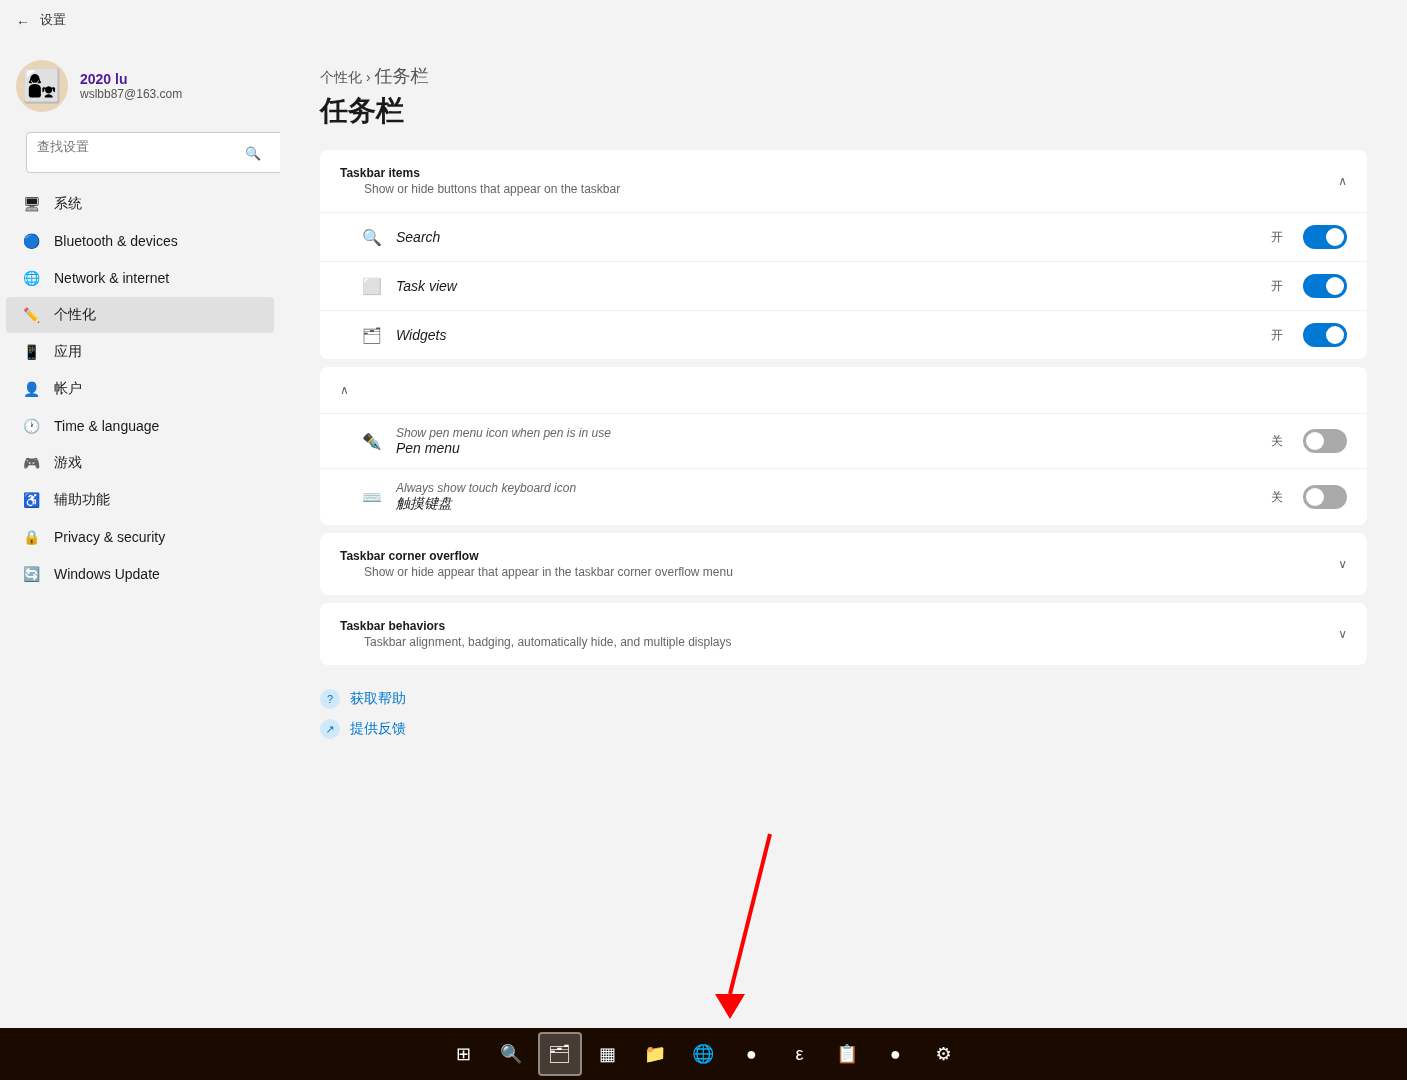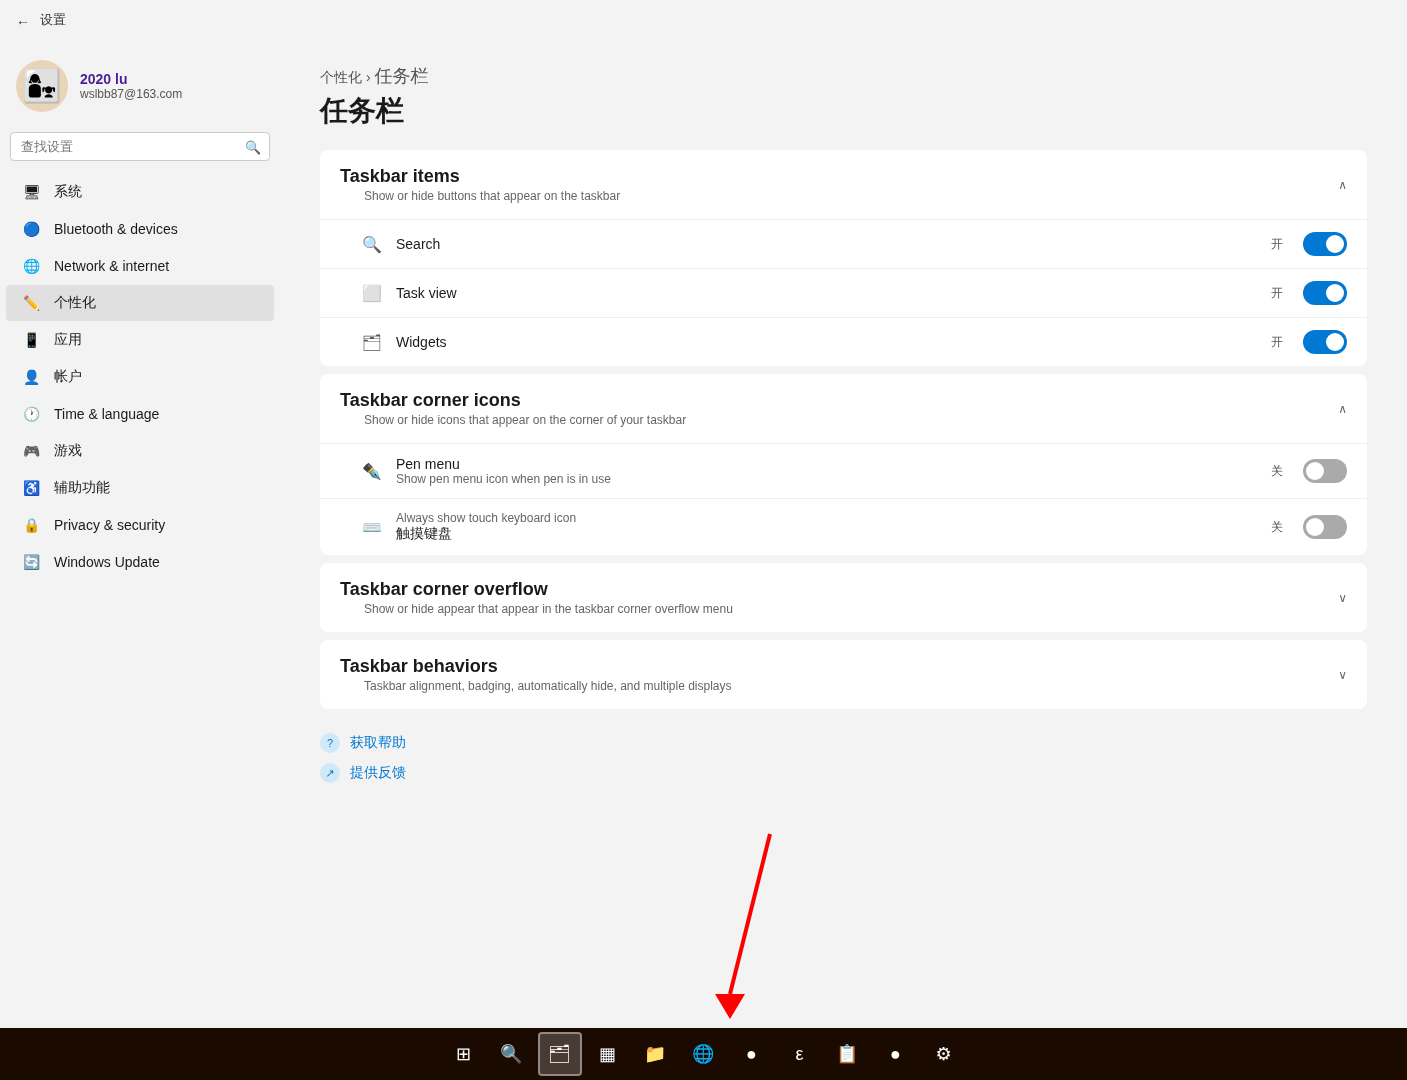--- a/index.html
+++ b/index.html
@@ -81,26 +81,27 @@
       color: #555;
     }
 
     
     .search-box {
       margin: 0 10px 12px 10px;
       position: relative;
     }
     .search-box input {
       width: 100%;
-      padding: 6px 30px 6px 10px;
+      padding: 6px 30px 18px 10px;
       border: 1px solid #ccc;
       border-radius: 4px;
       background: #fff;
       font-size: 13px;
       outline: none;
+      margin-left: 16px;
     }
     .search-icon-box {
       position: absolute;
       right: 8px;
       top: 50%;
       transform: translateY(-50%);
       color: #666;
       font-size: 13px;
     }
 
@@ -157,21 +158,21 @@
     }
 
     .card-header {
       display: flex;
       align-items: center;
       justify-content: space-between;
       padding: 16px 20px;
       cursor: pointer;
     }
     .card-header-left h3 {
-      font-size: 18px;
+      font-size: 12px;
       font-weight: 600;
       color: #1a1a1a;
       margin-bottom: 2px;
     }
     .card-header-left p {
       font-size: 12px;
       color: #666;
       margin-left: 24px;
     }
     .card-chevron {
@@ -194,20 +195,21 @@
       align-items: center;
       justify-content: center;
       flex-shrink: 0;
       font-size: 16px;
       color: #555;
     }
     .settings-row-label {
       flex: 1;
       font-size: 14px;
       color: #1a1a1a;
+      font-style: italic;
     }
     .settings-row-status {
       font-size: 12px;
       color: #555;
       margin-right: 8px;
     }
 
     
     .toggle {
       width: 44px;
@@ -437,32 +439,28 @@
 
           </div>
           <span class="settings-row-status">开</span>
           <div class="toggle on">
             <div class="toggle-thumb"></div>
           </div>
         </div>
       </div>
           <div class="settings-card">
     <div class="card-header">
-      <div class="card-header-left">
-        <h3>Taskbar corner icons</h3>
-        <p>Show or hide icons that appear on the corner of your taskbar</p>
-      </div>
       <span class="card-chevron">∧</span>
     </div>
 
         <div class="settings-row">
           <div class="settings-row-icon">✒️</div>
           <div class="settings-row-label">
+            <div style="font-size:12px;color:#666;">Show pen menu icon when pen is in use</div>
             <div>Pen menu</div>
-            <div style="font-size:12px;color:#666;">Show pen menu icon when pen is in use</div>
           </div>
           <span class="settings-row-status">关</span>
           <div class="toggle off">
             <div class="toggle-thumb"></div>
           </div>
         </div>
 
         <div class="settings-row">
           <div class="settings-row-icon">⌨️</div>
           <div class="settings-row-label">

